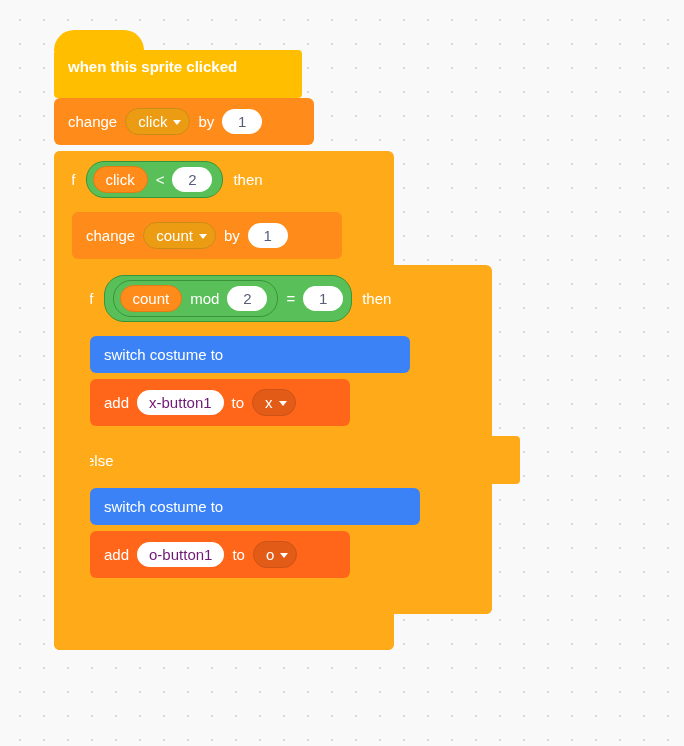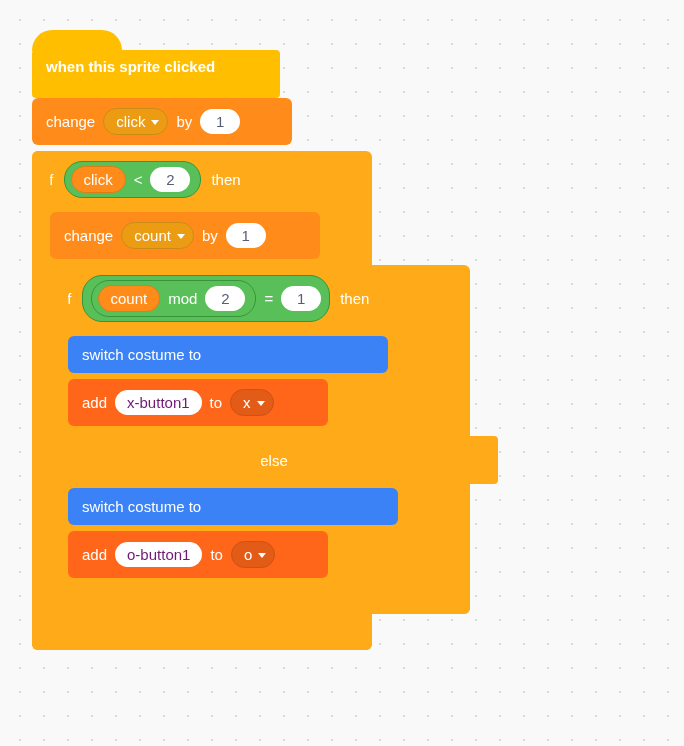--- a/index.html
+++ b/index.html
@@ -9,21 +9,21 @@
     background-image:radial-gradient(circle,#d9d9d9 1px,transparent 1px);
     background-size:24px 24px;
     background-position:8px 8px;
     font-family:"Helvetica Neue",Arial,sans-serif;
     font-size:15px;
     color:#fff;
     position:relative;
   }
   .script{
     position:absolute;
-    left:32px;
+    left:54px;
     top:30px;
     width:600px;
   }
   .block{
     position:relative;
     border-radius:6px;
     padding:10px 14px;
     margin-bottom:6px;
     display:flex;
     align-items:center;
@@ -212,21 +212,21 @@
           </div>
 
           <div class="block list w-add1">
             <span class="txt">add</span>
             <span class="white-rep">x-button1</span>
             <span class="txt">to</span>
             <span class="dd dd-list">x</span>
           </div>
         </div>
 
-        <div class="crow w-else" style="background:#ffab19;border-radius:4px;justify-content:center;">
+        <div class="crow w-else" style="background:#ffab19;border-radius:4px;">
           <span class="txt">else</span>
         </div>
 
         <div class="cbody">
 
           <div class="block looks w-switch2">
             <span class="txt">switch costume to</span>
           </div>
 
           <div class="block list w-add2">

